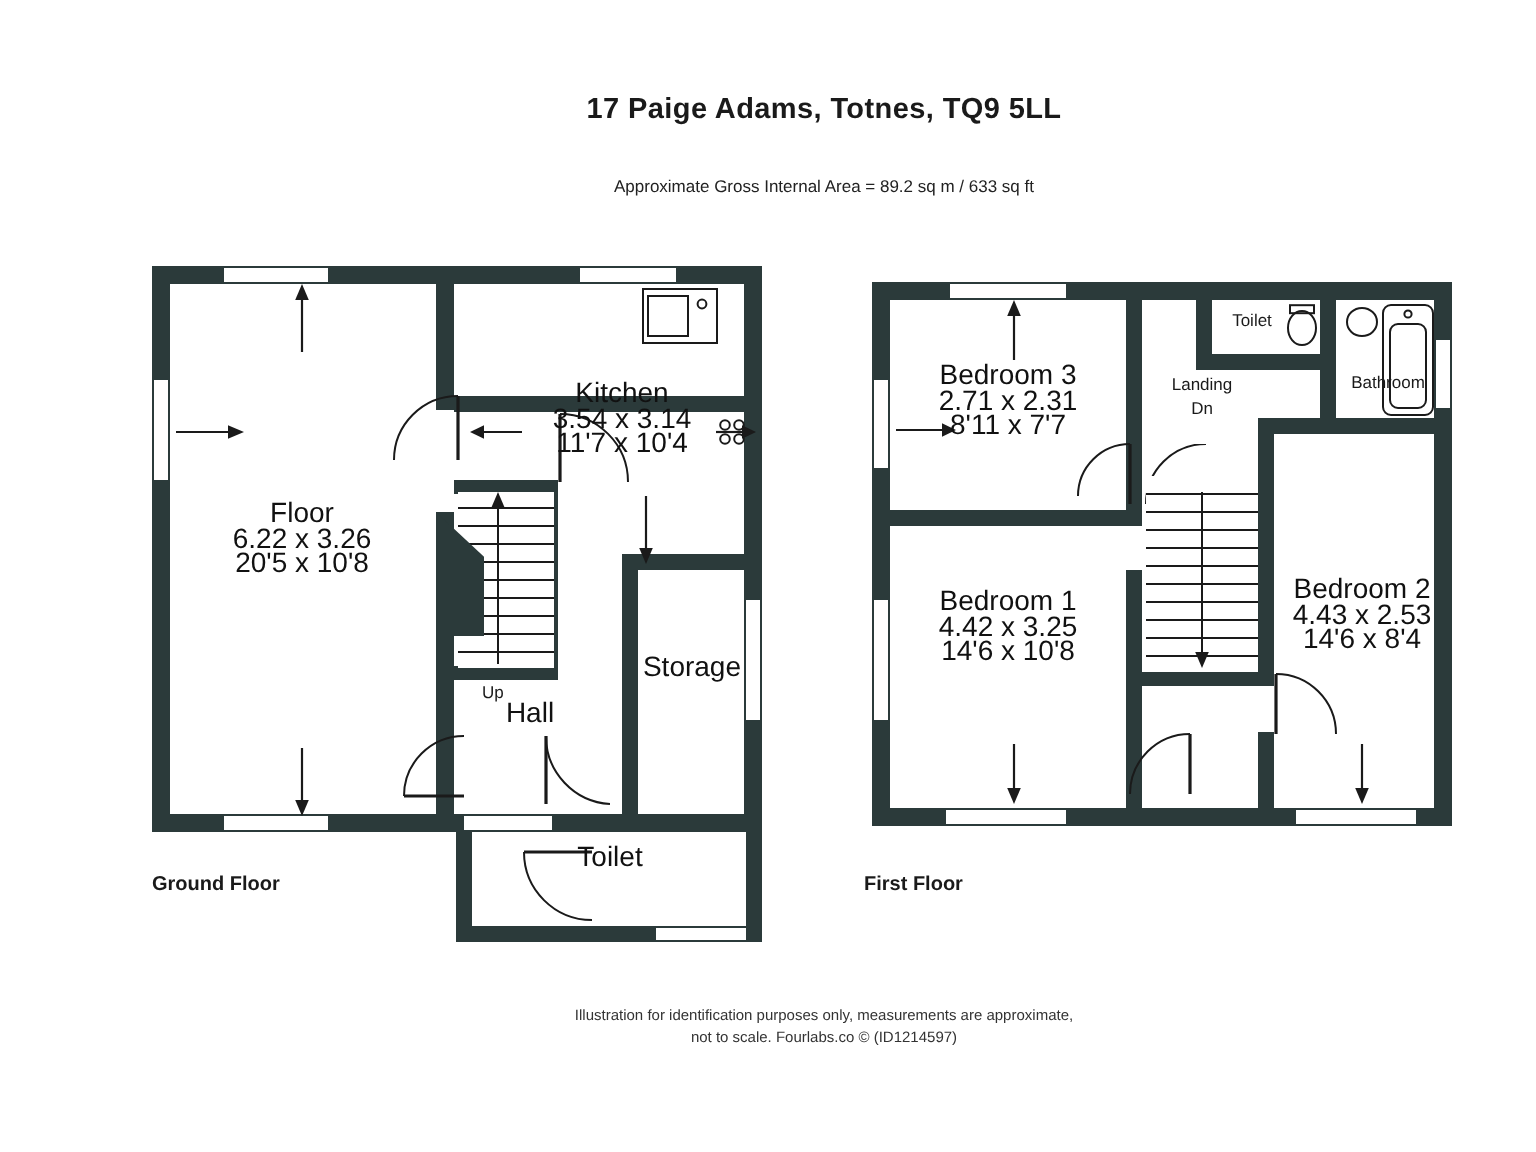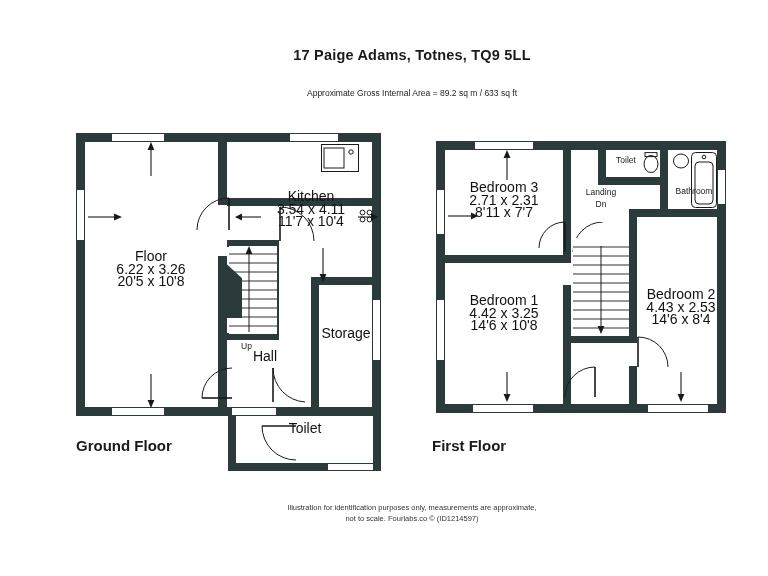--- a/index.html
+++ b/index.html
@@ -48,21 +48,21 @@
     width: 768px;
     text-align: center;
     font-size: 7.5px;
     line-height: 11px;
     color: #333;
   }
 
   
   .floor-label {
     position: absolute;
-    font-size: 15px;
+    font-size: 10px;
     font-weight: bold;
   }
   #floor-label-ground { left: 48px; top: 437px; }
   #floor-label-first  { left: 404px; top: 437px; }
 
   
   .wall {
     position: absolute;
     background: #2b3a3a;
   }
@@ -270,21 +270,21 @@
     </div>
 
     <div class="room" style="left:66px; top:250px; width:114px;">
       <div class="nm">Floor</div>
       <div>6.22 x 3.26</div>
       <div>20'5 x 10'8</div>
     </div>
 
     <div class="room" style="left:227px; top:190px; width:112px;">
       <div class="nm">Kitchen</div>
-      <div>3.54 x 4.11</div>
+      <div>3.54 x 3.14</div>
       <div>11'7 x 10'4</div>
     </div>
 
     <div class="room" style="left:283px; top:327px; width:70px;">
       <div class="nm">Storage</div>
     </div>
 
     <div class="room" style="left:210px; top:350px; width:54px;">
       <div class="nm">Hall</div>
     </div>

